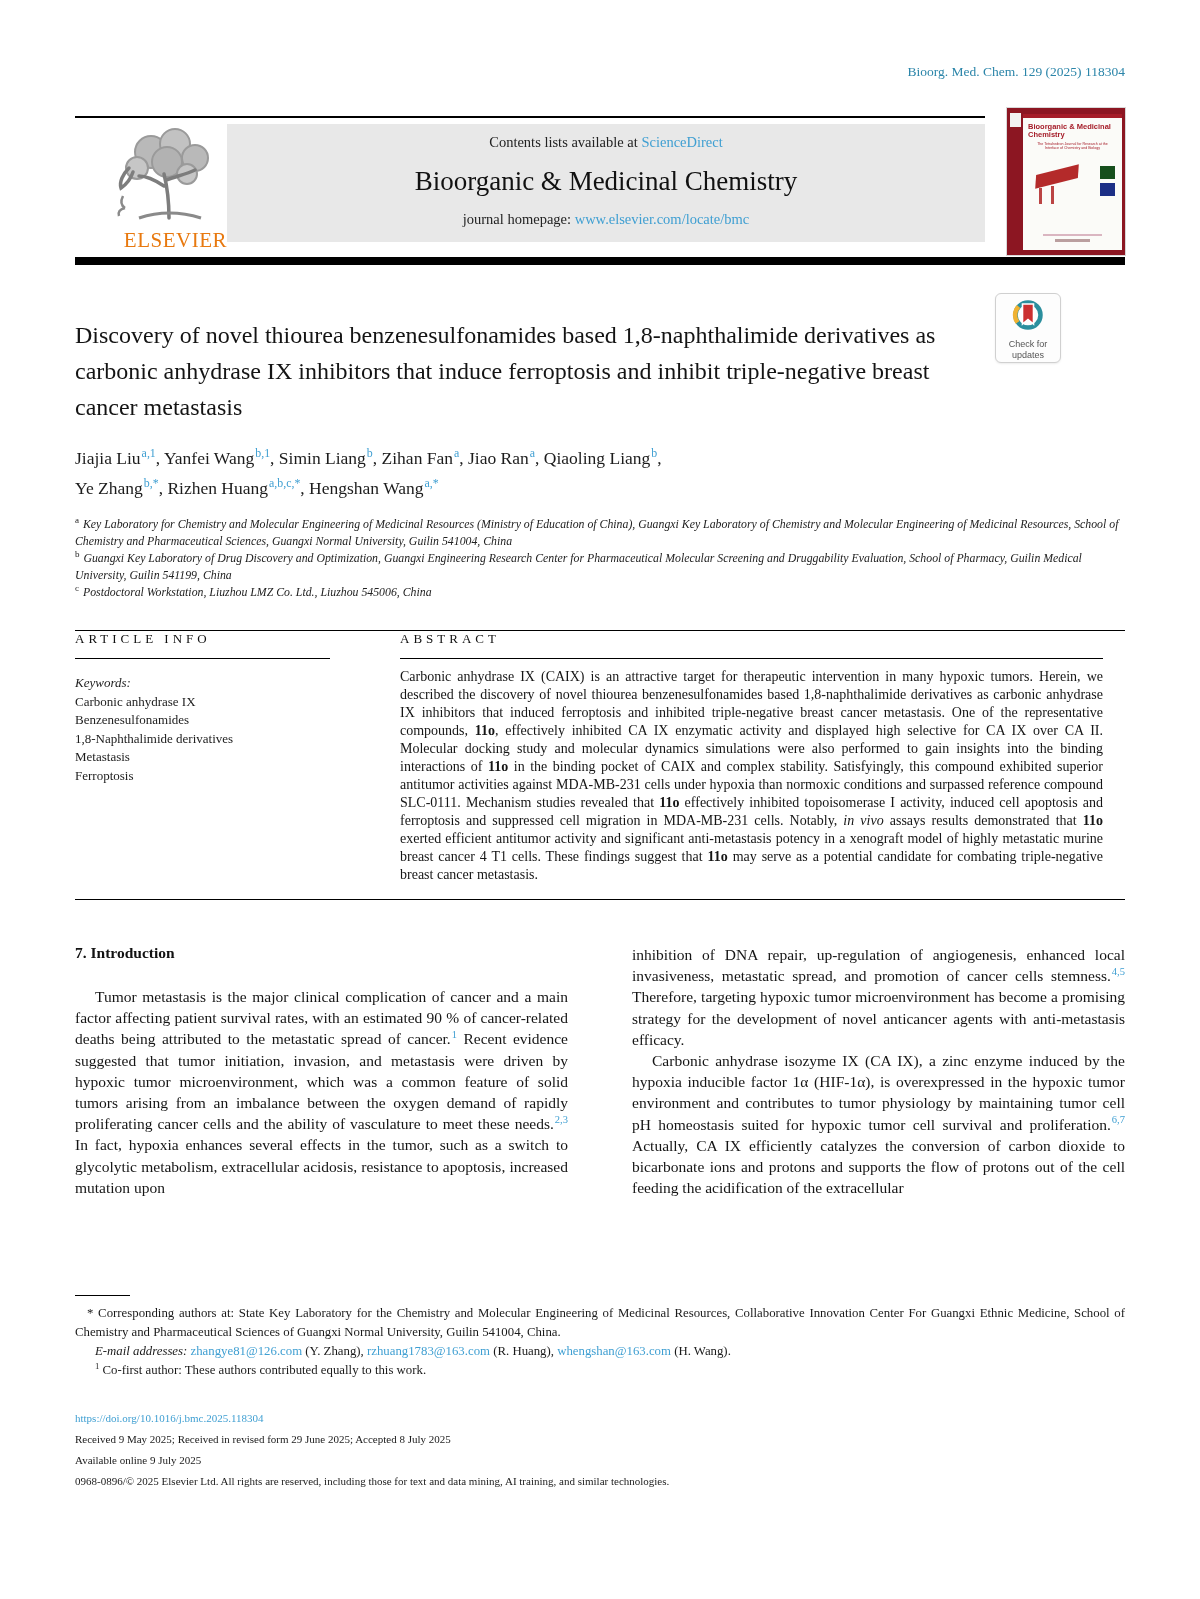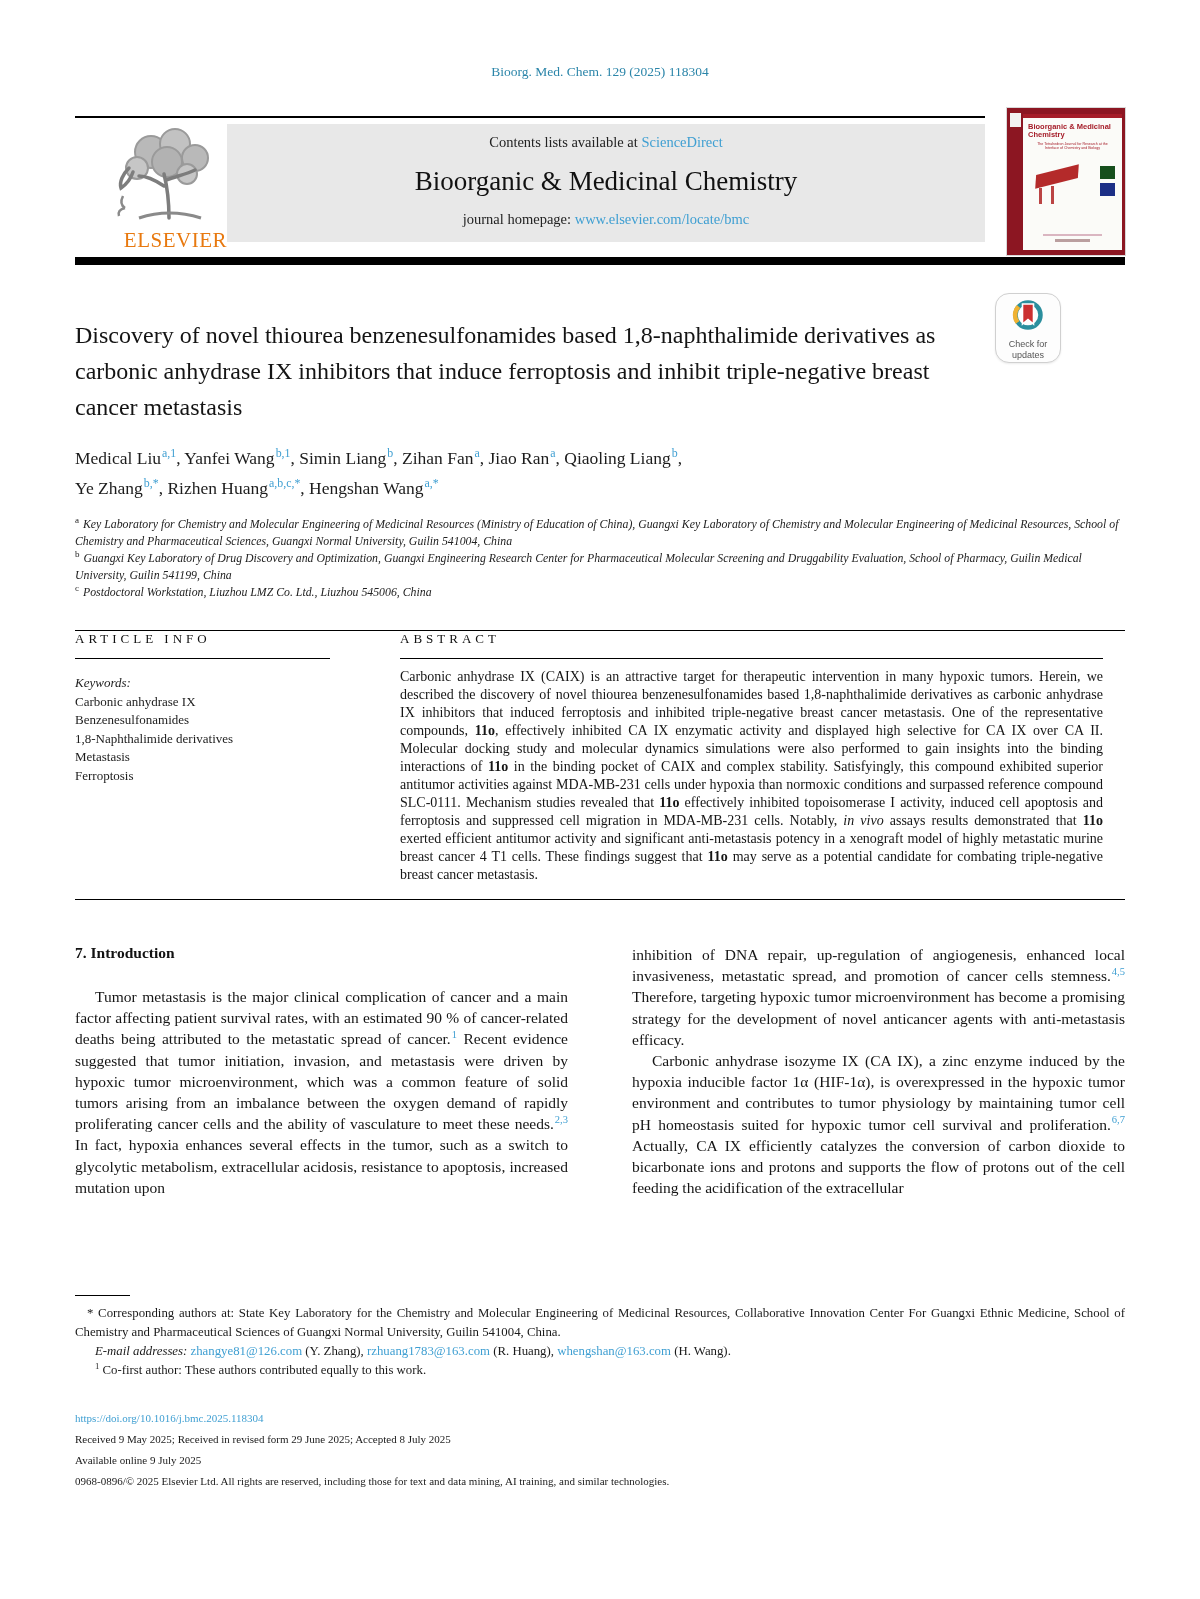--- a/index.html
+++ b/index.html
@@ -13,21 +13,21 @@
   *{margin:0;padding:0;box-sizing:border-box;}
   html,body{background:#ffffff;}
   body{
     width:1200px;height:1599px;position:relative;overflow:hidden;
     font-family:"Liberation Serif","DejaVu Serif",serif;
     color:var(--ink);
   }
   .page{padding:0 75px;position:relative;}
 
   
-  .citation{margin-top:64px;text-align:center;font-size:13.5px;color:var(--citation);}
+  .citation{margin-top:64px;text-align:right;font-size:13.5px;color:var(--citation);}
 
   
   .header-area{display:flex;margin-top:36px;}
   .header-left{flex:1;border-top:2px solid #000;padding-top:6px;display:flex;}
   .elsevier-block{width:152px;display:flex;flex-direction:column;align-items:flex-end;padding-top:2px;}
   .elsevier-text{font-size:21px;letter-spacing:.5px;color:var(--orange);margin-top:2px;}
   .journal-banner{flex:1;background:#e8e8e8;height:118px;display:flex;flex-direction:column;justify-content:space-between;padding:10px 10px 14px 10px;}
   .contents-line{text-align:center;font-size:14.5px;color:#222;}
   .journal-title{text-align:center;font-size:27px;color:#111;}
   .homepage-line{text-align:center;font-size:14.5px;color:#222;}
@@ -46,21 +46,21 @@
   .cover-bar1{position:absolute;left:16px;top:28px;width:3px;height:16px;background:#b44;}
   .cover-bar2{position:absolute;left:28px;top:26px;width:3px;height:18px;background:#b44;}
   .cover-green{position:absolute;right:7px;top:6px;width:15px;height:13px;background:#164f1d;}
   .cover-blue{position:absolute;right:7px;top:23px;width:15px;height:13px;background:#1c2f86;}
   .cover-foot1{position:absolute;bottom:14px;left:20%;width:60%;height:2px;background:#c9a;opacity:.7;}
   .cover-foot2{position:absolute;bottom:8px;left:32%;width:36%;height:3px;background:#a88;opacity:.8;}
 
   
   .title-row{margin-top:52px;position:relative;}
   .article-title{font-weight:normal;font-size:24px;line-height:36px;width:905px;color:#141414;margin-top:39px;}
-  .check-badge{position:absolute;left:920px;top:-24px;width:66px;border:1px solid #d0d0d0;border-radius:14px;background:#fdfdfd;padding:3px 2px 2px 2px;text-align:center;box-shadow:0 1px 2px rgba(0,0,0,.08);}
+  .check-badge{position:absolute;left:920px;top:-24px;width:66px;border:1px solid #d0d0d0;border-radius:6px;background:#fdfdfd;padding:3px 2px 2px 2px;text-align:center;box-shadow:0 1px 2px rgba(0,0,0,.08);}
   .check-badge-text{font-family:"Liberation Sans",sans-serif;font-size:9px;line-height:10.5px;color:#555;}
 
   
   .authors{margin-top:18px;font-size:17.5px;line-height:30px;}
   sup{line-height:0;}
   .seg-sup{color:var(--link);font-size:.68em;margin-left:1px;}
   .seg-supk{color:inherit;font-size:.68em;}
   .seg-link{color:var(--link);cursor:pointer;}
   .seg-b{font-weight:bold;}
 
@@ -164,21 +164,21 @@
           <path d="M 9.5 25.5 A 12.5 12.5 0 0 1 10.5 9.5" fill="none" stroke="#f0b232" stroke-width="4.5"></path>
           <path d="M14.5 7 h11 v20 l-5.5 -4.5 -5.5 4.5 z" fill="#cb2f30" stroke="#ffffff" stroke-width="1.6"></path>
         </svg>
       </span>
       <div class="check-badge-text">Check for</div>
       <div class="check-badge-text">updates</div>
     </div>
   </div>
 
   <div class="authors">
-    <div><span>Medical Liu</span><sup class="seg-sup">a,1</sup><span>, Yanfei Wang</span><sup class="seg-sup">b,1</sup><span>, Simin Liang</span><sup class="seg-sup">b</sup><span>, Zihan Fan</span><sup class="seg-sup">a</sup><span>, Jiao Ran</span><sup class="seg-sup">a</sup><span>, Qiaoling Liang</span><sup class="seg-sup">b</sup><span>,</span></div>
+    <div><span>Jiajia Liu</span><sup class="seg-sup">a,1</sup><span>, Yanfei Wang</span><sup class="seg-sup">b,1</sup><span>, Simin Liang</span><sup class="seg-sup">b</sup><span>, Zihan Fan</span><sup class="seg-sup">a</sup><span>, Jiao Ran</span><sup class="seg-sup">a</sup><span>, Qiaoling Liang</span><sup class="seg-sup">b</sup><span>,</span></div>
     <div><span>Ye Zhang</span><sup class="seg-sup">b,*</sup><span>, Rizhen Huang</span><sup class="seg-sup">a,b,c,*</sup><span>, Hengshan Wang</span><sup class="seg-sup">a,*</sup></div>
   </div>
 
   <div class="affiliations">
     <div><sup>a</sup><span> Key Laboratory for Chemistry and Molecular Engineering of Medicinal Resources (Ministry of Education of China), Guangxi Key Laboratory of Chemistry and Molecular Engineering of Medicinal Resources, School of Chemistry and Pharmaceutical Sciences, Guangxi Normal University, Guilin 541004, China</span></div>
     <div><sup>b</sup><span> Guangxi Key Laboratory of Drug Discovery and Optimization, Guangxi Engineering Research Center for Pharmaceutical Molecular Screening and Druggability Evaluation, School of Pharmacy, Guilin Medical University, Guilin 541199, China</span></div>
     <div><sup>c</sup><span> Postdoctoral Workstation, Liuzhou LMZ Co. Ltd., Liuzhou 545006, China</span></div>
   </div>
 
   <div class="info-section">

